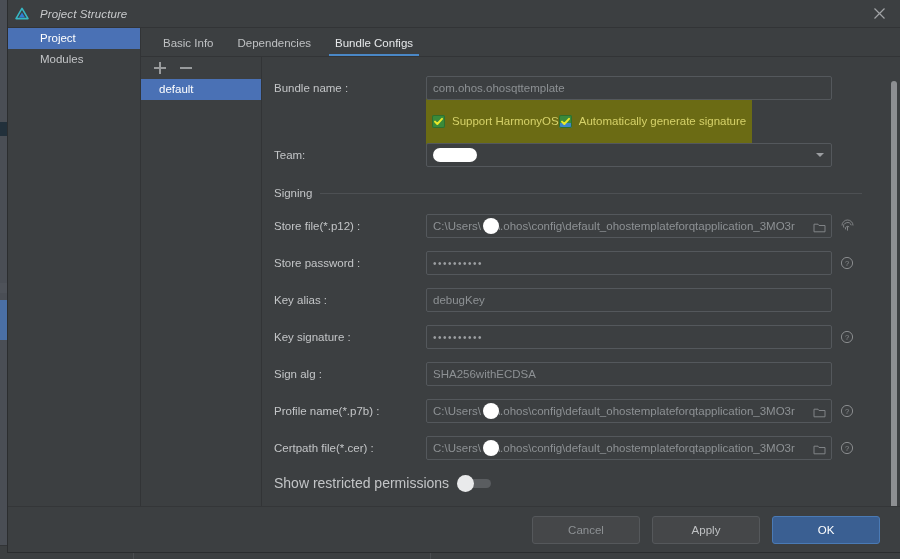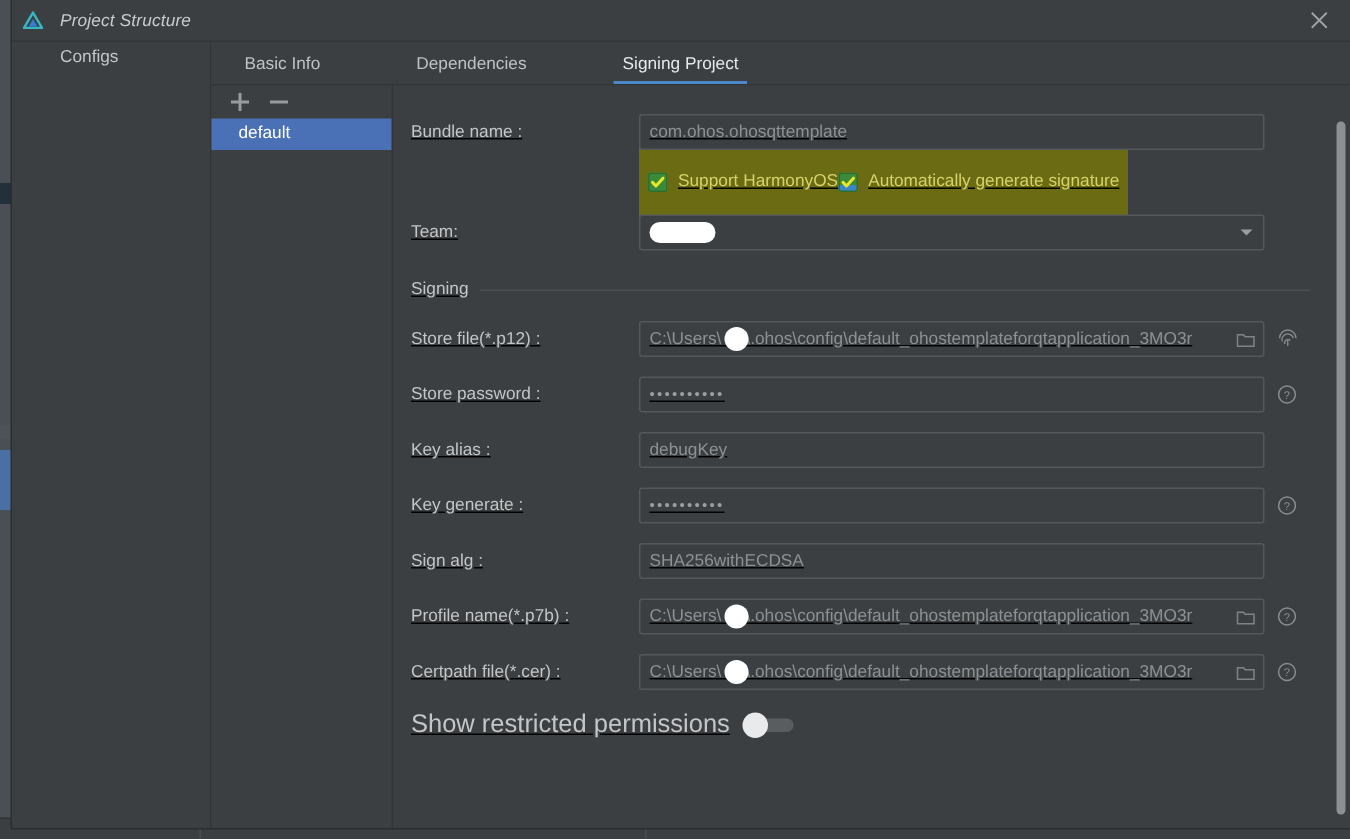--- a/index.html
+++ b/index.html
@@ -42,38 +42,38 @@
   #leftnav{width:132px;flex:0 0 132px;background:#3c3f41;padding-top:0;
            border-right:1px solid #323436;}
   .nav-item{height:21px;line-height:21px;padding-left:32px;font-size:11.5px;color:#c3c5c7;cursor:pointer;}
   .nav-item.active{background:#4a71b5;color:#ffffff;}
 
   
   #content{flex:1 1 auto;display:flex;flex-direction:column;min-width:0;position:relative;background:#3c3f41;}
 
   
   #tabs{height:28px;display:flex;align-items:flex-end;flex:0 0 auto;padding-left:10px;
-        background:#3c3f41;border-bottom:1px solid #323436;gap:40px;}
+        background:#3c3f41;border-bottom:1px solid #323436;}
   .tab{font-size:11.5px;color:#bfc1c3;padding:0 12px 7px 12px;cursor:pointer;position:relative;}
   .tab.active{color:#e6e8ea;}
   .tab.active:after{content:"";position:absolute;left:6px;right:6px;bottom:0;height:2px;background:#4a88c7;}
 
   
   #panes{flex:1 1 auto;display:flex;min-height:0;}
   #list-pane{width:120px;flex:0 0 120px;background:#3c3f41;border-right:1px solid #323436;}
   #list-toolbar{height:22px;display:flex;align-items:center;gap:12px;padding-left:12px;}
   .tb-btn{width:14px;height:14px;position:relative;cursor:pointer;opacity:.72;}
   .tb-btn .h{position:absolute;left:1px;top:6px;width:12px;height:1.5px;background:#bdbfc1;}
   .tb-btn .v{position:absolute;left:6px;top:1px;width:1.5px;height:12px;background:#bdbfc1;}
   .list-row{height:21px;line-height:21px;padding-left:18px;font-size:11.5px;color:#c3c5c7;cursor:pointer;}
   .list-row.selected{background:#4a71b5;color:#ffffff;}
 
   
   #form-pane{flex:1 1 auto;min-width:0;position:relative;overflow:hidden;background:#3c3f41;}
-  #form-inner{position:absolute;left:0;top:0;right:5px;padding:12px 22px 0 12px;text-decoration:underline;}
+  #form-inner{position:absolute;left:0;top:0;right:16px;padding:12px 22px 0 12px;}
 
   .row{display:flex;align-items:center;height:37px;}
   .lbl{width:152px;flex:0 0 152px;font-size:11.5px;color:#c3c5c7;padding-left:0;}
   .field-wrap{flex:1 1 auto;display:flex;align-items:center;min-width:0;}
   .field{
     flex:1 1 auto;min-width:0;height:22px;line-height:22px;
     background:#3c3f41;border:1px solid #54585c;border-radius:2px;
     color:#8d9194;font-size:11.5px;padding:0 6px;position:relative;overflow:hidden;
     white-space:nowrap;text-overflow:clip;cursor:text;
   }
@@ -110,21 +110,21 @@
   
   .section{display:flex;align-items:center;height:28px;margin-top:6px;}
   .section .t{font-size:11.5px;color:#c3c5c7;padding-right:8px;}
   .section .ln{flex:1 1 auto;height:1px;background:#4d5053;}
 
   
   .blob{position:absolute;background:#ffffff;border-radius:50%;pointer-events:none;}
 
   
   .toggle-row{display:flex;align-items:center;height:34px;}
-  .toggle-lbl{font-size:17px;color:#c3c5c7;}
+  .toggle-lbl{font-size:14px;color:#c3c5c7;}
   .toggle{margin-left:12px;width:30px;height:9px;border-radius:5px;background:#5a5d60;position:relative;cursor:pointer;}
   .toggle .knob{position:absolute;left:-4px;top:-4px;width:17px;height:17px;border-radius:50%;background:#e9eaeb;}
 
   
   #vscroll{position:absolute;right:2px;top:2px;width:8px;bottom:2px;}
   #vscroll .thumb{position:absolute;left:1px;top:22px;width:6px;height:462px;background:#9b9ea1;border-radius:3px;opacity:.85;cursor:pointer;}
 
   
   #footer{height:45px;flex:0 0 auto;display:flex;align-items:center;justify-content:flex-end;
           gap:12px;padding-right:20px;background:#3c3f41;border-top:1px solid #343638;}
@@ -162,29 +162,30 @@
     <span id="close-btn">
       <svg width="13" height="13" viewBox="0 0 13 13">
         <path d="M1.5 1.5 L11.5 11.5 M11.5 1.5 L1.5 11.5" stroke="#c8cacc" stroke-width="1.2"></path>
       </svg>
     </span>
   </div>
 
   <div id="body-row">
 
     <div id="leftnav">
-      <div class="nav-item">Configs</div>
+      <div class="nav-item active">Project</div>
+      <div class="nav-item">Modules</div>
     </div>
 
     <div id="content">
 
       <div id="tabs">
         <div class="tab">Basic Info</div>
         <div class="tab">Dependencies</div>
-        <div class="tab active">Signing Project</div>
+        <div class="tab active">Bundle Configs</div>
       </div>
 
       <div id="panes">
 
         <div id="list-pane">
           <div id="list-toolbar">
             <span class="tb-btn">
                 <i class="h"></i>
                 <i class="v"></i>
               </span>
@@ -283,21 +284,21 @@
 
             <div class="row">
               <div class="lbl">Key alias :</div>
               <div class="field-wrap">
                 <div class="field">debugKey</div>
                 <div class="trail-ico"></div>
               </div>
             </div>
 
             <div class="row">
-              <div class="lbl">Key generate :</div>
+              <div class="lbl">Key signature :</div>
               <div class="field-wrap">
                 <div class="field">
                   <span class="dots">••••••••••</span>
                 </div>
                 <div class="trail-ico">
                   <svg width="14" height="14" viewBox="0 0 14 14" fill="none" stroke="#b8babc" stroke-width="1">
                     <circle cx="7" cy="7" r="5.6"></circle>
                     <text x="7" y="9.8" font-size="7.5" fill="#b8babc" stroke="none" text-anchor="middle" font-family="Liberation Sans, sans-serif">?</text>
                   </svg>
                 </div>
@@ -365,14 +366,19 @@
 
           <div id="vscroll">
             <div class="thumb"></div>
           </div>
         </div>
 
       </div>
     </div>
   </div>
 
+  <div id="footer">
+    <div class="btn dim">Cancel</div>
+    <div class="btn">Apply</div>
+    <div class="btn primary">OK</div>
+  </div>
 
 </div>
 
 </body></html>

